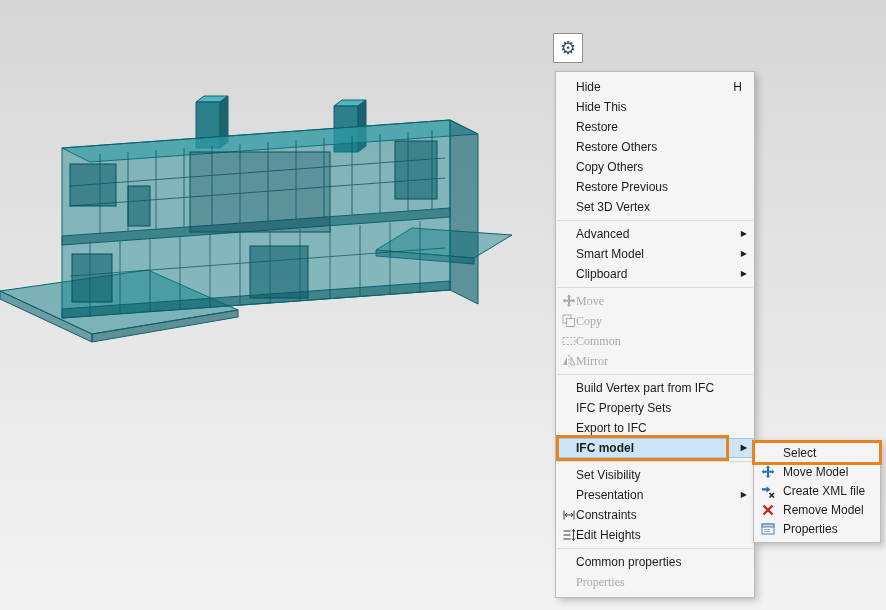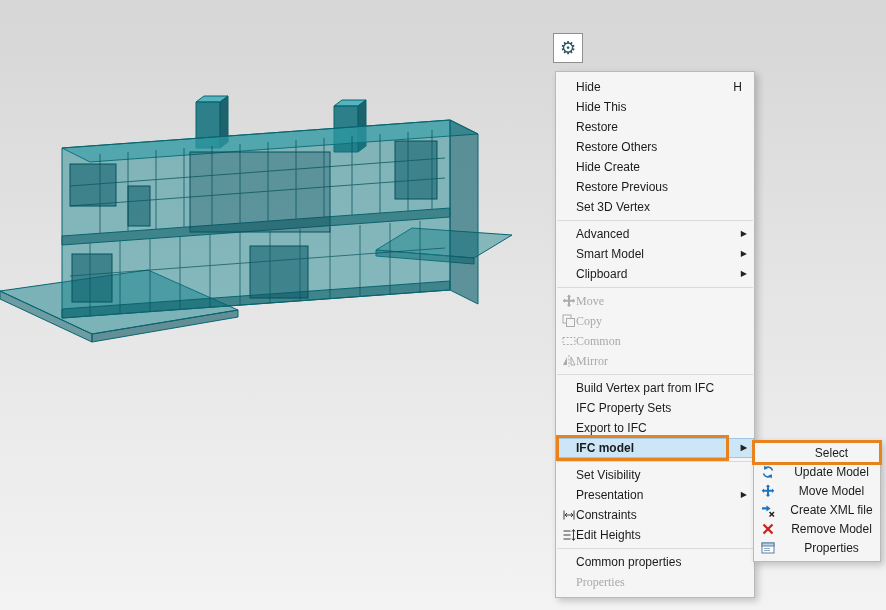--- a/index.html
+++ b/index.html
@@ -19,21 +19,21 @@
     display:flex; align-items:center; justify-content:center;
     font-size:18px; color:#2f5561; cursor:pointer;
   }
 
   .menu {
     position:absolute; background:#f5f5f5; border:1px solid #b9b9b9;
     box-shadow:3px 3px 7px rgba(0,0,0,0.20);
     font-size:12px; color:#1b1b1b; padding:5px 0;
   }
   .menu-main { left:555px; top:71px; width:200px; }
-  .menu-sub  { left:753px; top:440px; width:128px; padding:3px 0;text-align:center; }
+  .menu-sub  { left:753px; top:440px; width:128px; padding:3px 0; }
 
   .mi { position:relative; height:20px; line-height:20px; padding-left:20px; white-space:nowrap; cursor:default; }
   .menu-sub .mi { height:19px; line-height:19px; padding-left:29px; }
   .mi .ico { position:absolute; left:6px; top:3px; width:14px; height:14px; }
   .menu-sub .mi .ico { top:2px; left:7px; }
   .mi .sc { position:absolute; right:12px; }
   .mi .arrow { position:absolute; right:7px; top:0px; font-size:8px; color:#222; }
   .mi.disabled { color:#a9a9a9;font-family:Liberation Serif, serif; }
   .mi.hl { background:#cde6f7; outline:1px solid #9fc6e6; outline-offset:-1px;font-weight:bold; }
 
@@ -133,21 +133,21 @@
     <div class="mi">
       <span>Hide This</span>
     </div>
     <div class="mi">
       <span>Restore</span>
     </div>
     <div class="mi">
       <span>Restore Others</span>
     </div>
     <div class="mi">
-      <span>Hide Create</span>
+      <span>Copy Others</span>
     </div>
     <div class="mi">
       <span>Restore Previous</span>
     </div>
     <div class="mi">
       <span>Set 3D Vertex</span>
     </div>
 
     <div class="sep"></div>
 
@@ -263,31 +263,20 @@
     </div>
   </div>
 
   <div class="menu menu-sub">
     <div class="mi">
       <span>Select</span>
     </div>
     <div class="mi">
       <span class="ico">
         <svg width="14" height="14" viewBox="0 0 14 14">
-            <path d="M11.5 5.5 A4.6 4.6 0 0 0 3.8 3.4" fill="none" stroke="#1f74bf" stroke-width="1.5"></path>
-            <polygon points="3.2,0.6 3.0,4.8 6.8,3.4" fill="#1f74bf"></polygon>
-            <path d="M2.5 8.5 A4.6 4.6 0 0 0 10.2 10.6" fill="none" stroke="#1f74bf" stroke-width="1.5"></path>
-            <polygon points="10.8,13.4 11.0,9.2 7.2,10.6" fill="#1f74bf"></polygon>
-          </svg>
-      </span>
-      <span>Update Model</span>
-    </div>
-    <div class="mi">
-      <span class="ico">
-        <svg width="14" height="14" viewBox="0 0 14 14">
             <path d="M7 0.5 L9.3 2.8 H8 V5.8 H11 V4.5 L13.3 6.8 L11 9.1 V7.8 H8 V10.8 H9.3 L7 13.1 L4.7 10.8 H6 V7.8 H3 V9.1 L0.7 6.8 L3 4.5 V5.8 H6 V2.8 H4.7 Z" fill="#1f74bf"></path>
           </svg>
       </span>
       <span>Move Model</span>
     </div>
     <div class="mi">
       <span class="ico">
         <svg width="14" height="14" viewBox="0 0 14 14">
             <path d="M1 4.2 H5.5 V2.2 L9.5 5.4 L5.5 8.6 V6.6 H1 Z" fill="#1f74bf"></path>
             <line x1="8.5" y1="9" x2="13" y2="13.5" stroke="#222" stroke-width="1.5"></line>

